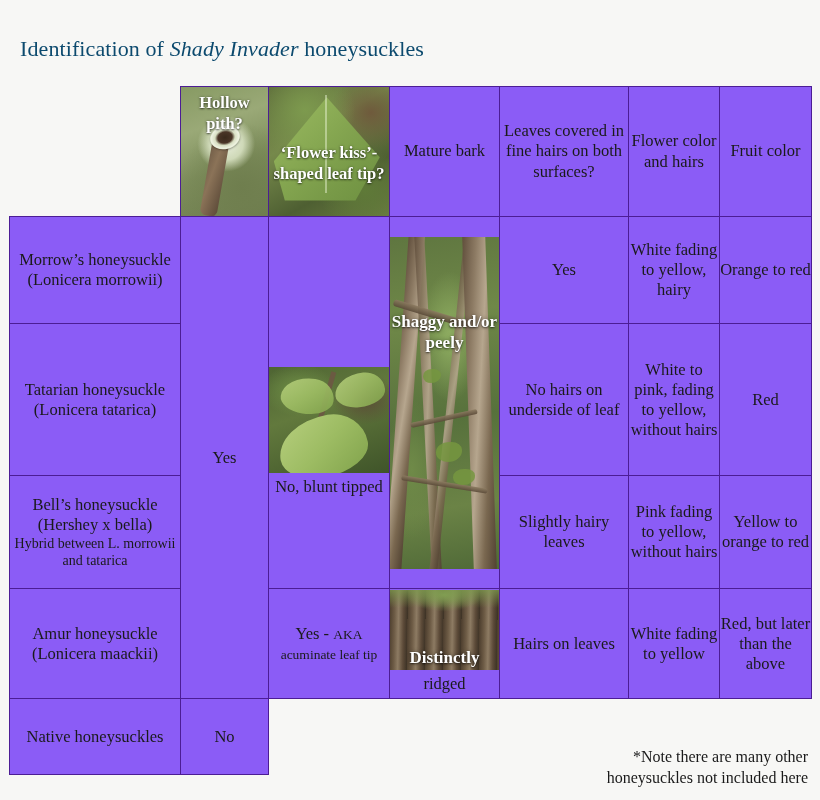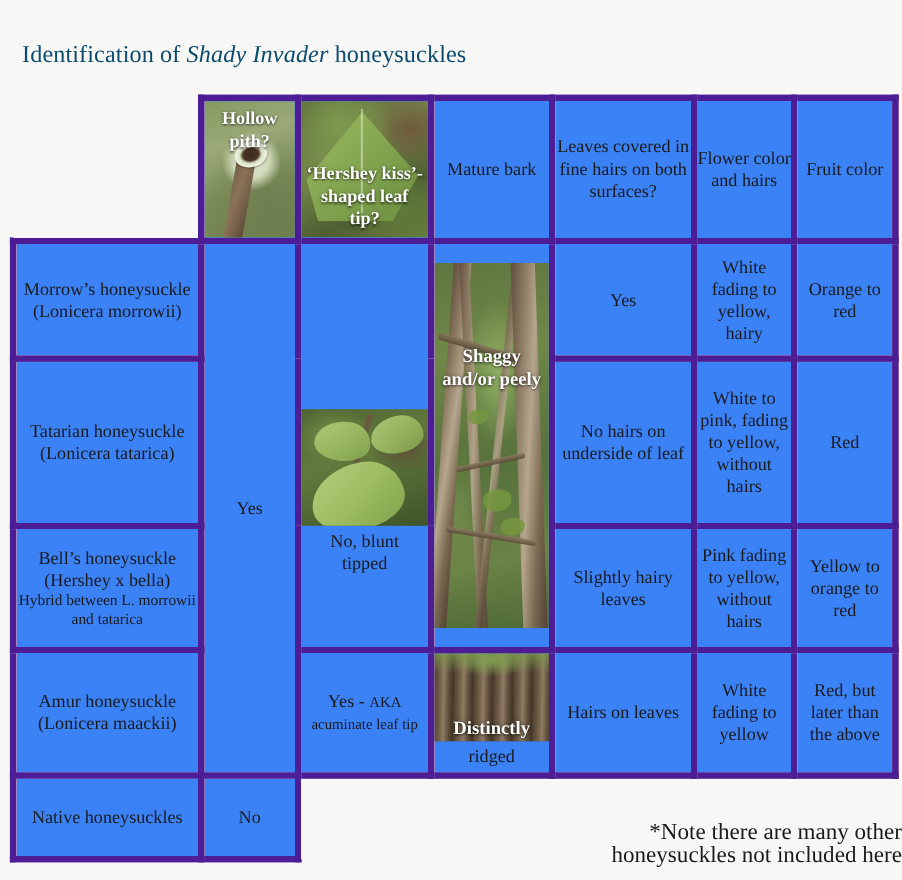--- a/index.html
+++ b/index.html
@@ -32,25 +32,25 @@
   
   #id-table {
     position: absolute;
     left: 9px;
     top: 86px;
     width: 802px;
     border-collapse: collapse;
     table-layout: fixed;
   }
   #id-table td, #id-table th {
-    border: 6px solid #4c1d95;
+    border: 1px solid #4c1d95;
     padding: 0;
     text-align: center;
     vertical-align: middle;
-    background: #3b82f6;
+    background: #8b5cf6;
     font-weight: normal;
     position: relative;
   }
   .cell-pad {
     padding: 4px 5px;
     font-size: 16.5px;
     line-height: 20px;
   }
 
   
@@ -241,24 +241,24 @@
     background: #6b5a42;
     transform: rotate(16deg);
   }
 
   .small-note { font-size: 13.5px; line-height: 17px; margin-top: 20px; }
   .tiny-sub   { font-size: 14px; line-height: 17px; }
 
   
   #footnote {
     position: absolute;
-    right: 0;
+    right: 12px;
     bottom: 12px;
     text-align: right;
-    font-size: 21px;
+    font-size: 16px;
     line-height: 21px;
     color: #1a1a1a;
     white-space: pre-line;
   }
 </style>
 </head>
 <body>
 
 <div id="page-title">
   <span>Identification of </span><span class="italic">Shady Invader</span><span> honeysuckles</span>
@@ -285,21 +285,21 @@
         <span class="pith-ring"></span>
       </span>
       <span class="photo-label" style="top:6px">Hollow pith?</span>
     </th>
 
     <th class="hdr-photo">
       <span class="photo photo-kiss">
         <span class="kiss-leaf"></span>
         <span class="kiss-vein"></span>
       </span>
-      <span class="photo-label" style="top:56px">‘Hershey kiss’-shaped leaf tip?</span>
+      <span class="photo-label" style="top:56px">‘Flower kiss’-shaped leaf tip?</span>
     </th>
 
     <th class="hdr-text">Mature bark</th>
     <th class="hdr-text">Leaves covered in fine hairs on both surfaces?</th>
     <th class="hdr-text">Flower color and hairs</th>
     <th class="hdr-text">Fruit color</th>
   </tr>
 
   <tr style="height:107px">
     <td class="cell-pad">Morrow’s honeysuckle (Lonicera morrowii)</td>

